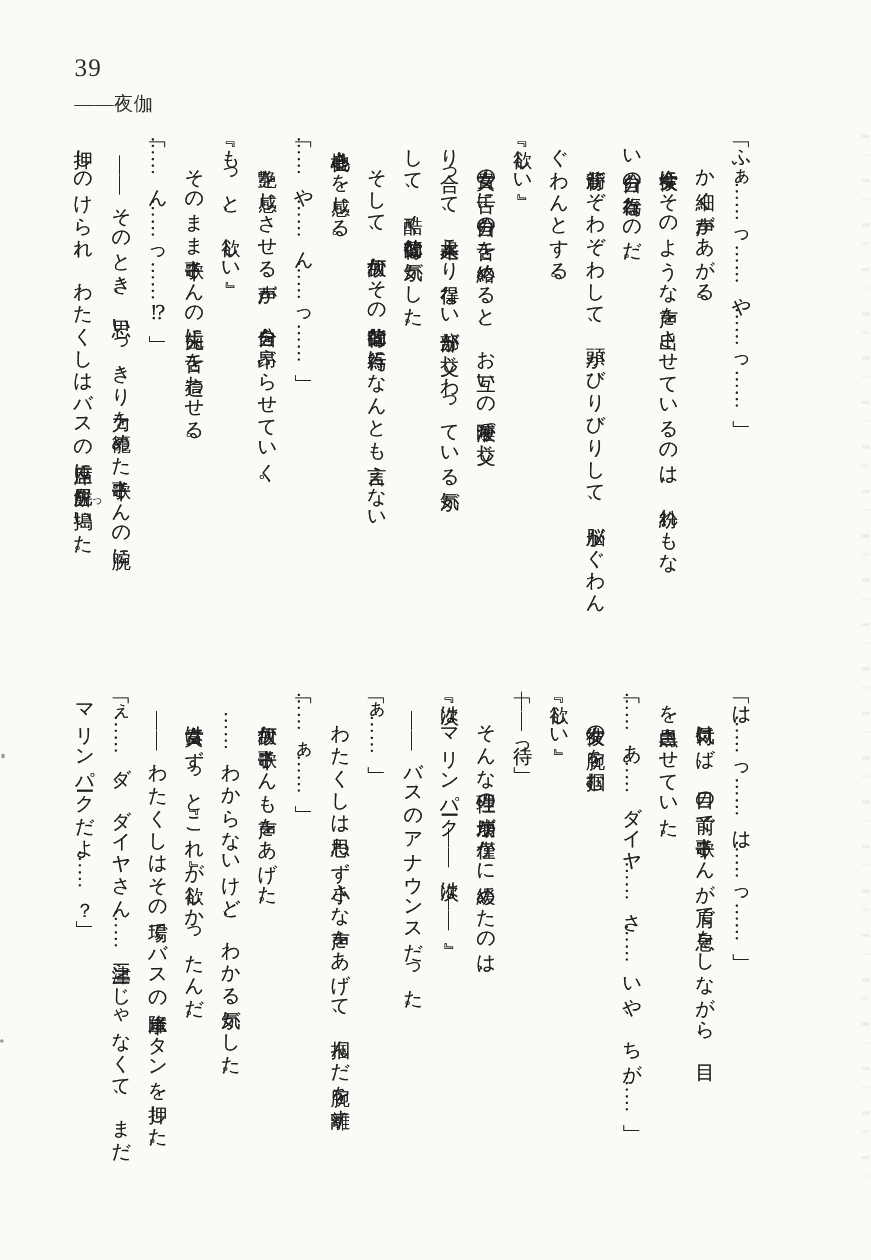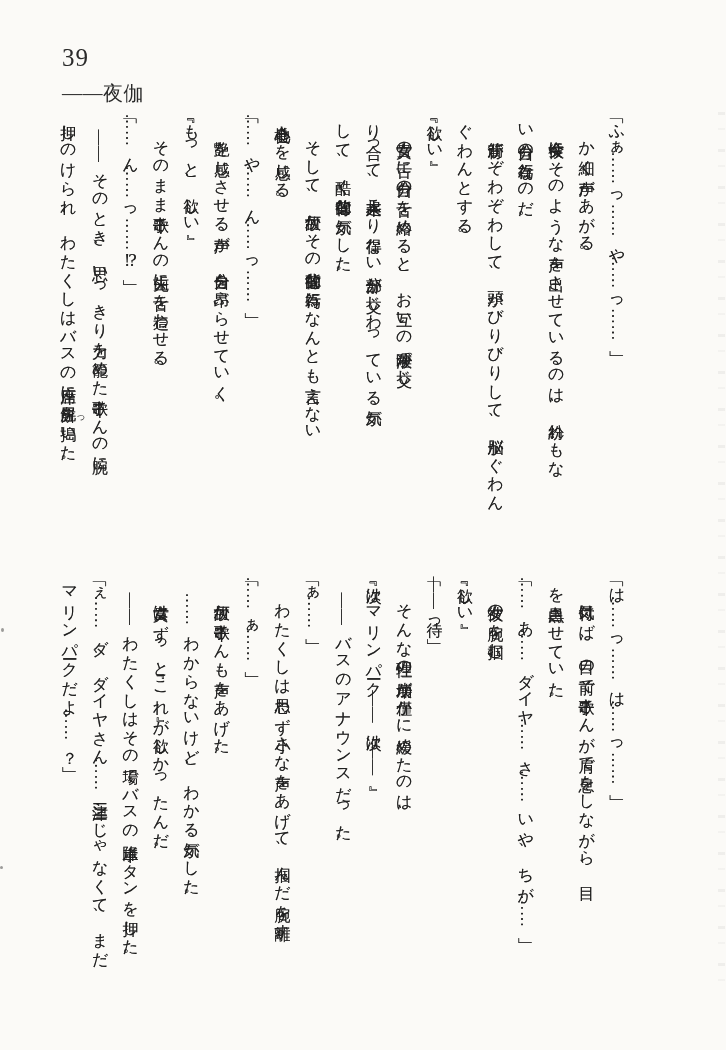--- a/index.html
+++ b/index.html
@@ -17,27 +17,27 @@
     font-family: "Liberation Serif", "DejaVu Serif", serif;
     color: #1f1f1f;
   }
   
   .page-header {
     position: absolute;
     top: 44px;
     left: 62px;
   }
   .page-number {
-    font-size: 25px;
+    font-size: 21px;
     letter-spacing: 1px;
     color: #2a2a2a;
   }
   .running-title {
     margin-top: 8px;
-    font-size: 20px;
+    font-size: 16px;
     letter-spacing: 0.5px;
     color: #2a2a2a;
   }
   
   .tier {
     position: absolute;
     right: 94px;
     height: 450px;
     writing-mode: vertical-rl;
     text-orientation: mixed;

